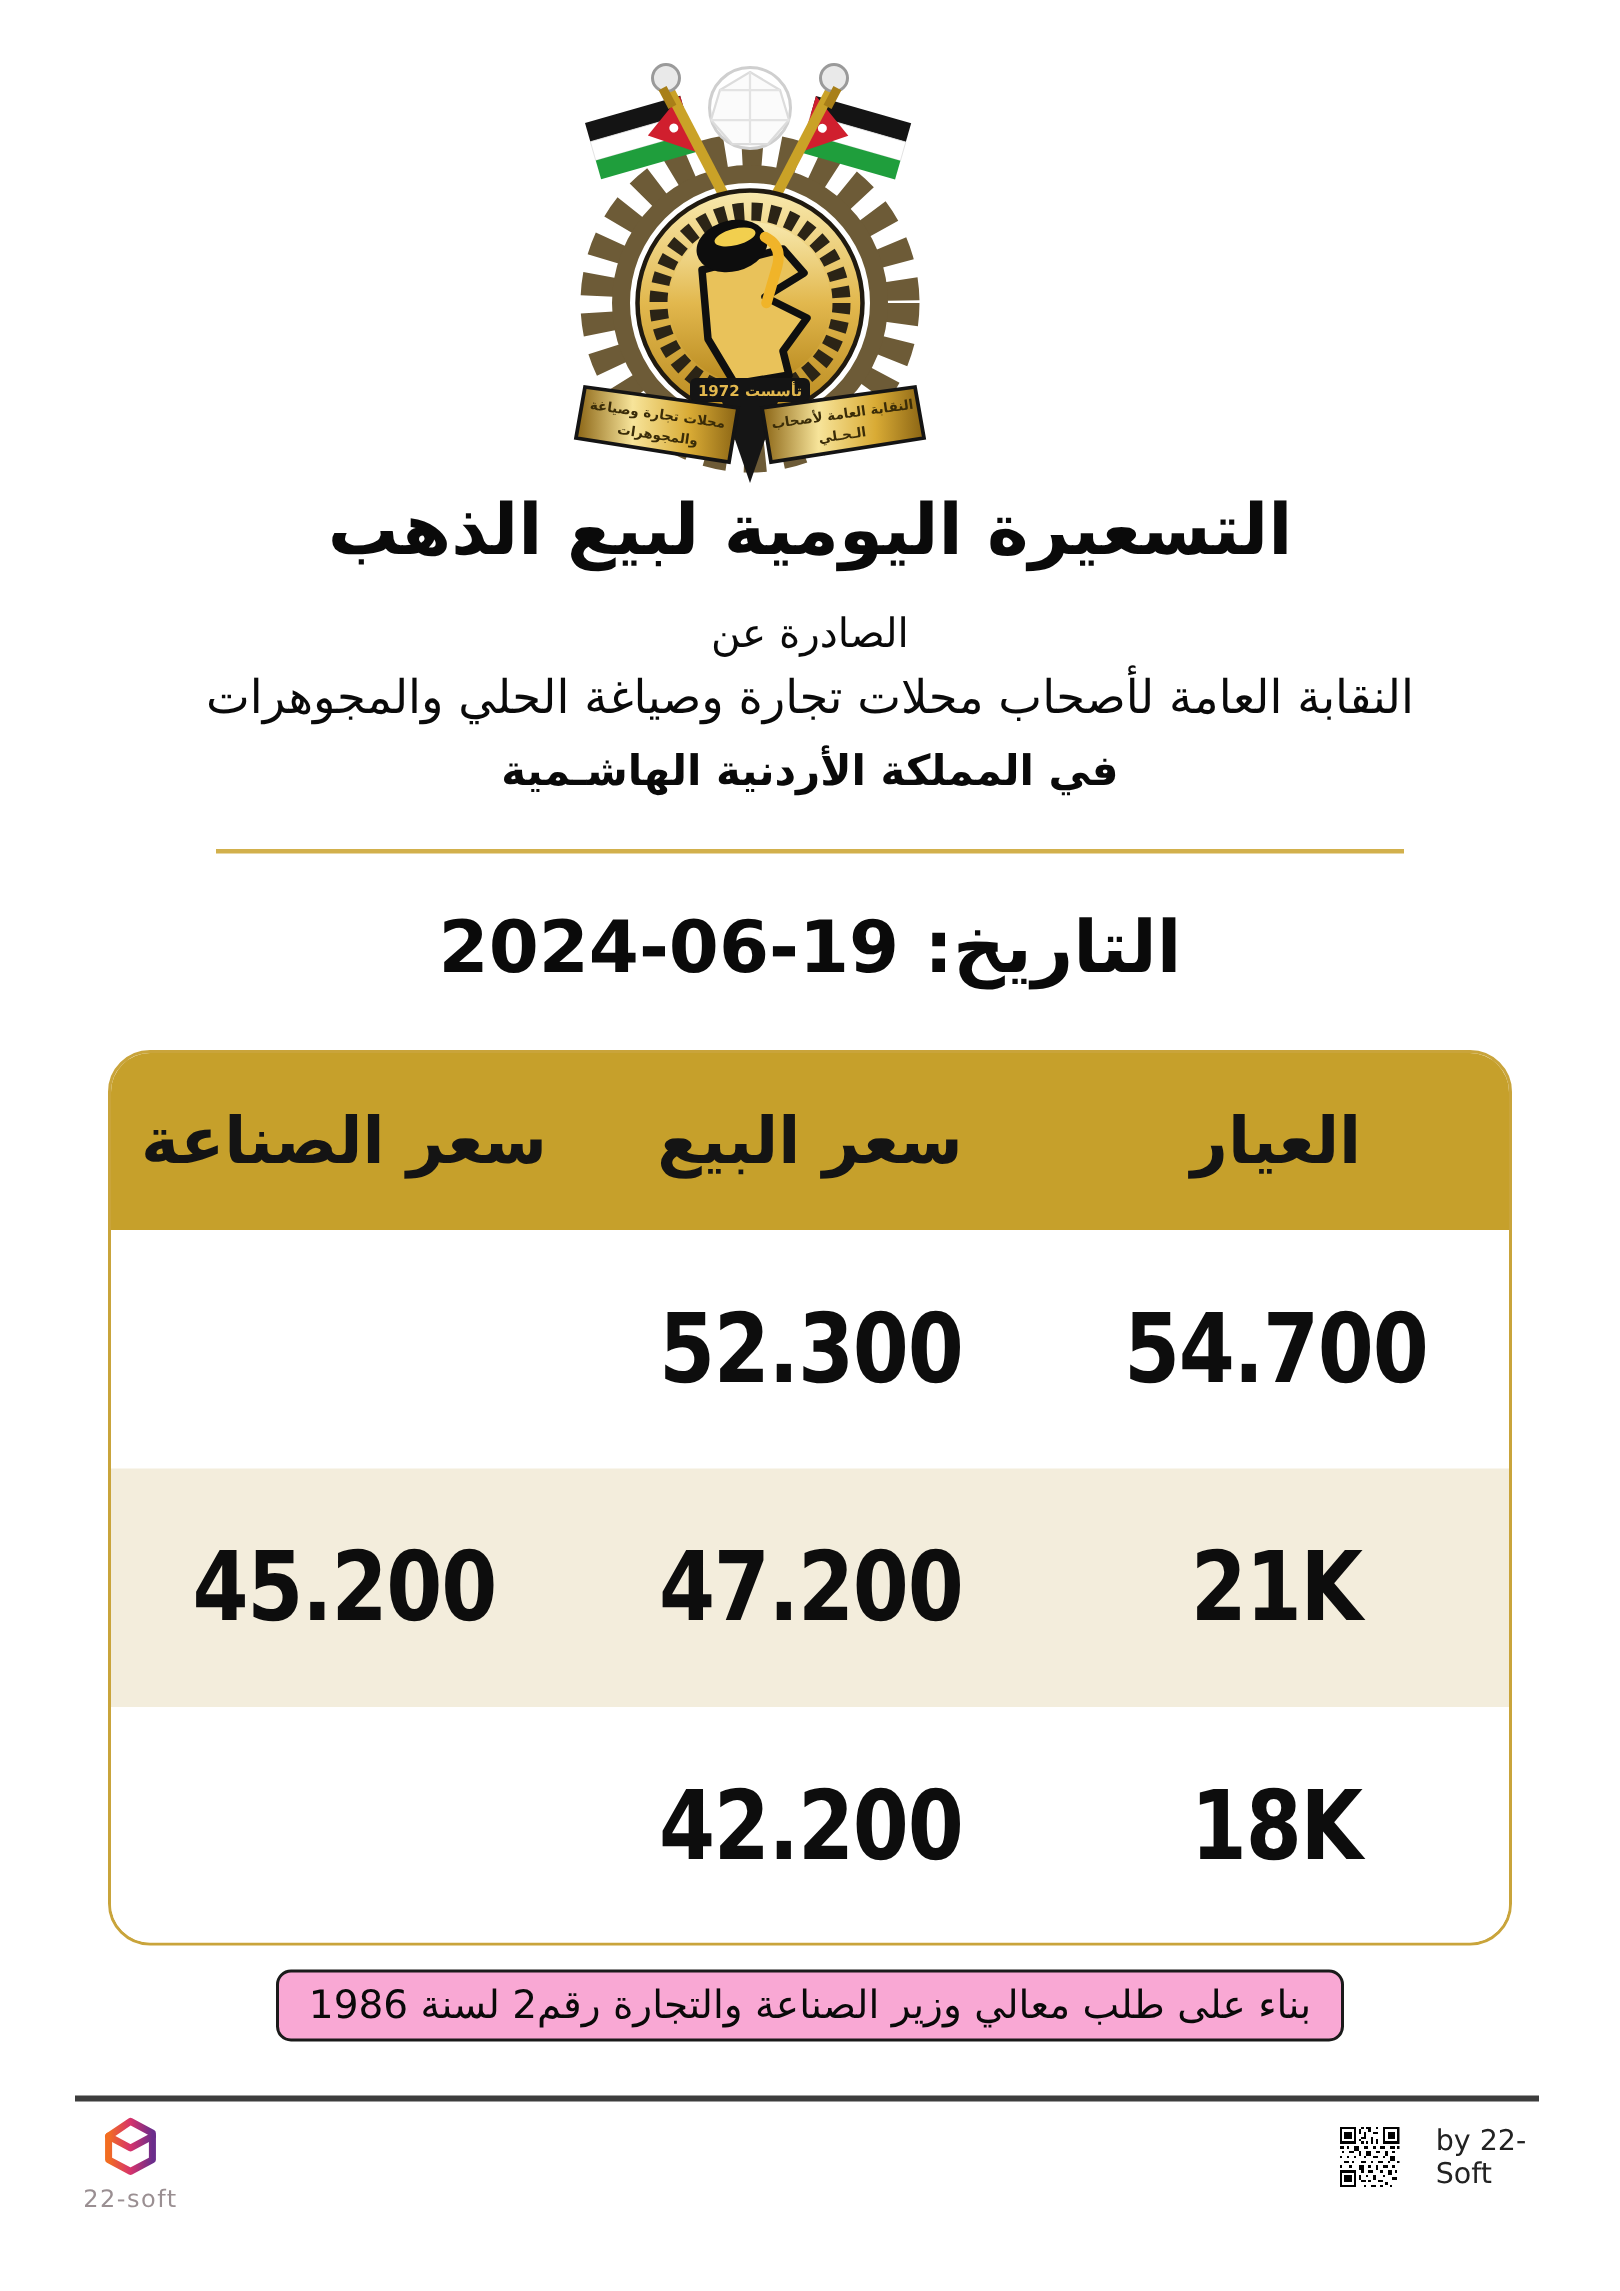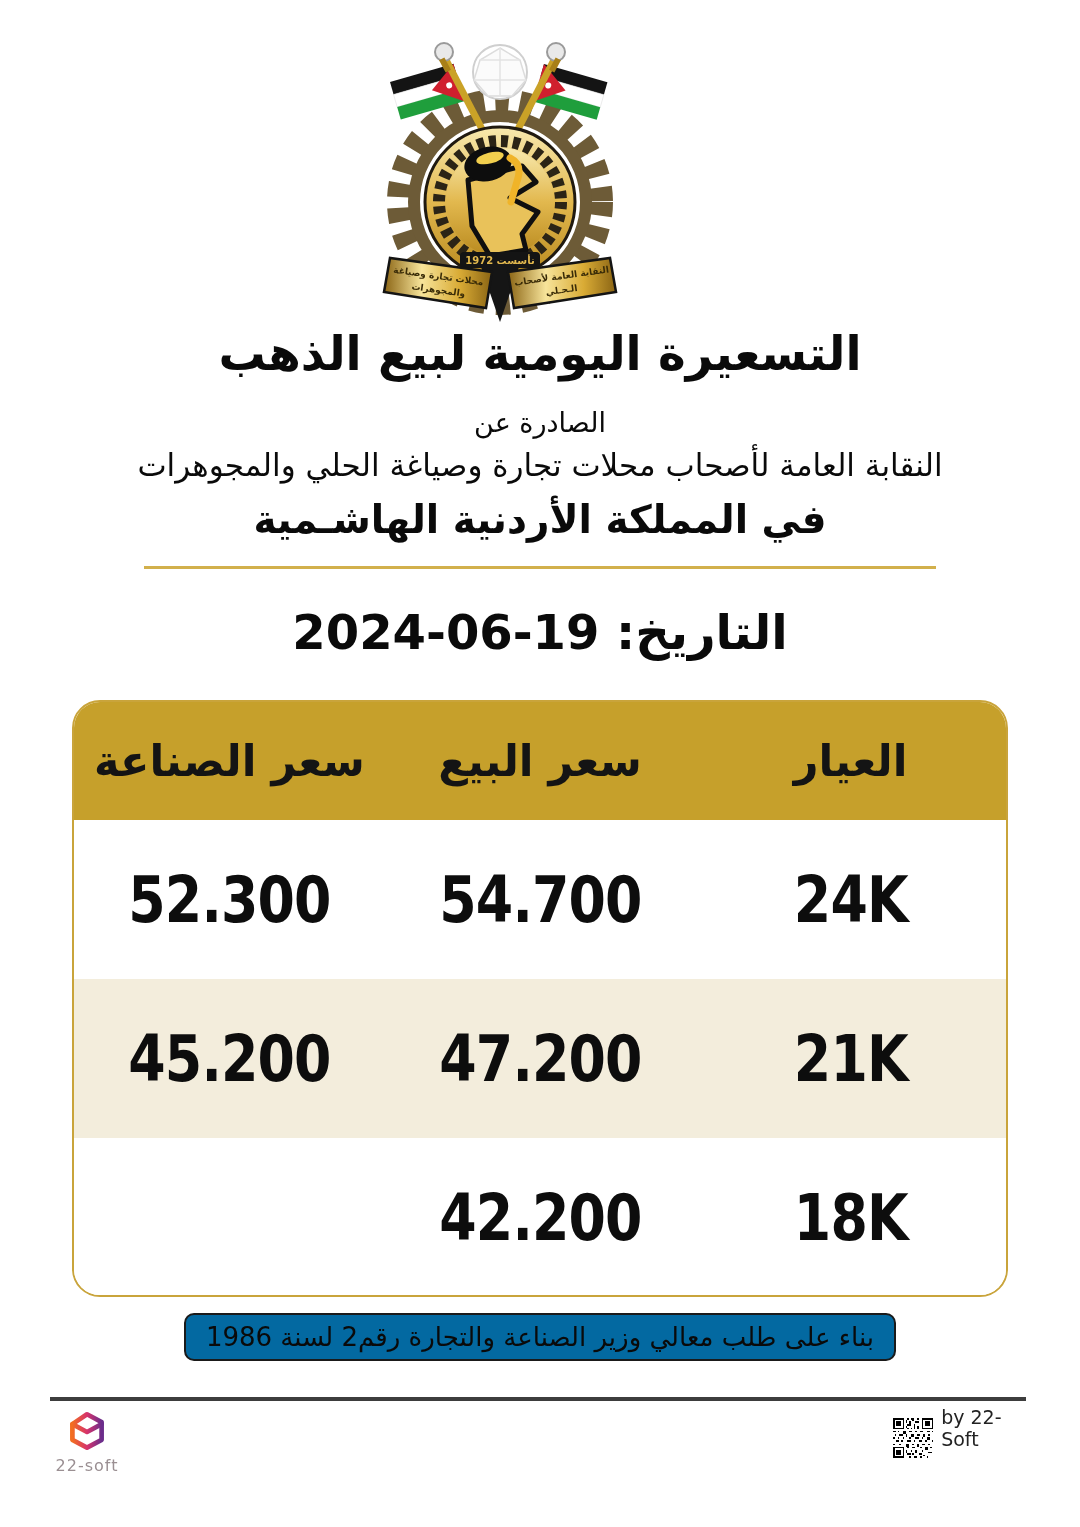--- a/index.html
+++ b/index.html
@@ -9,21 +9,21 @@
     color:#0a0a0a;overflow:hidden;
   }
   #page{position:relative;width:1000px;height:1527px;background:#fff;}
   .abs{position:absolute;}
   .centered{left:0;width:100%;text-align:center;padding-left:40px;}
 
   
   .main-title{top:328px;font-size:47px;font-weight:700;line-height:1.1;}
   .issued-label{top:407px;font-size:27px;font-weight:500;text-align:center;}
   .issuer-line{top:447px;font-size:31px;font-weight:500;letter-spacing:-0.5px;}
-  .country-line{top:497px;font-size:39px;font-weight:600;}
+  .country-line{top:497px;font-size:28px;font-weight:600;}
   .gold-rule{top:566px;left:144px;width:792px;height:3px;background:#D2B04C;}
   .date-line{top:604px;font-size:48px;font-weight:800;}
 
   
   .price-card{
     top:700px;left:72px;width:936px;height:597px;
     border:2px solid #C9A43B;border-radius:28px;overflow:hidden;
     background:#fff;box-sizing:border-box;
   }
   .t-head{
@@ -36,28 +36,28 @@
   .num{
     display:inline-block;font-size:64px;font-weight:bold;
     letter-spacing:-1px;transform:scaleX(.84);transform-origin:center;
     font-family:"DejaVu Sans",sans-serif;color:#0d0d0d;
   }
 
   
   .footnote-wrap{top:1313px;}
   .footnote-box{
     display:inline-block;border:2px solid #1a1a1a;border-radius:10px;
-    padding:7px 20px;font-size:26px;font-weight:500;background:#0369a1;
+    padding:7px 20px;font-size:26px;font-weight:500;background:#f9a8d4;
   }
 
   
   .divider{top:1397px;left:50px;width:976px;height:4px;background:#3d3d3d;}
   .brand-block{top:1410px;left:52px;width:70px;text-align:center;}
   .brand-label{font-size:16px;color:#9a8f92;letter-spacing:1px;margin-top:-2px;}
-  .qr-block{top:1406px;left:893px;display:flex;gap:8px;}
+  .qr-block{top:1406px;left:893px;display:flex;align-items:center;gap:24px;}
   .qr-credit{font-size:19px;color:#222;font-weight:500;}
 
   .logo-wrap{top:20px;left:50%;transform:translateX(-50%);width:256px;height:312px;}
   svg text{font-family:"DejaVu Sans","Liberation Sans",sans-serif;}
 </style>
 </head>
 <body>
 
 <div id="page">
 
@@ -157,21 +157,20 @@
   <div class="abs centered date-line" dir="rtl">التاريخ: 19-06-2024</div>
 
   <div class="abs price-card" dir="rtl">
     <div class="t-head">
       <div class="cell h-cell">العيار</div>
       <div class="cell h-cell">سعر البيع</div>
       <div class="cell h-cell">سعر الصناعة</div>
     </div>
 
     <div class="t-row">
-      <div class="cell"><span class="num">24K</span></div>
       <div class="cell"><span class="num">54.700</span></div>
       <div class="cell"><span class="num">52.300</span></div>
     </div>
 
     <div class="t-row cream">
       <div class="cell"><span class="num">21K</span></div>
       <div class="cell"><span class="num">47.200</span></div>
       <div class="cell"><span class="num">45.200</span></div>
     </div>
 

